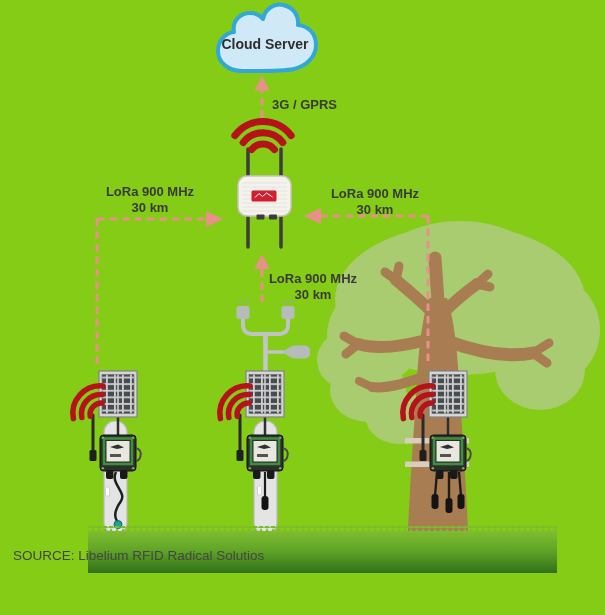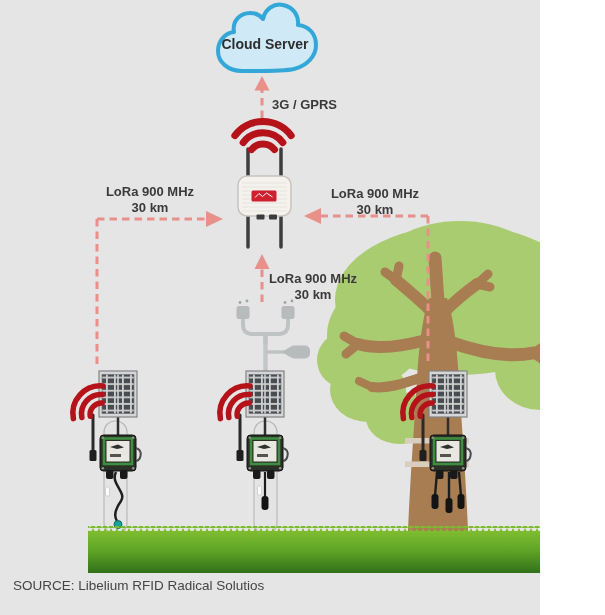--- a/index.html
+++ b/index.html
@@ -1,23 +1,23 @@
 <!DOCTYPE html>
 <html><head>
 <meta charset="utf-8">
 <style>
   html,body{margin:0;padding:0;background:#ffffff;}
-  .stage{position:relative;width:540px;height:615px;background:#e5e5e5;overflow:hidden;
+  .stage{position:relative;width:605px;height:615px;background:#84cc16;overflow:hidden;
          font-family:"Liberation Sans",sans-serif;}
   .stage svg{position:absolute;left:0;top:0;}
   .lbl{font-family:"Liberation Sans",sans-serif;font-weight:bold;font-size:13px;fill:#3a3a3a;}
   .cloudlbl{font-family:"Liberation Sans",sans-serif;font-weight:bold;font-size:14px;fill:#2e2e2e;}
   .dash{stroke:#e9908a;stroke-width:3;fill:none;stroke-dasharray:7.5 5;}
   .ah{fill:#e9908a;stroke:none;}
-  .source{position:absolute;left:13px;top:578px;font-size:13.5px;color:#454545;
+  .source{position:absolute;left:13px;top:548px;font-size:13.5px;color:#454545;
           font-family:"Liberation Sans",sans-serif;}
 </style>
 </head>
 <body>
 
 <div class="stage">
 <svg width="605" height="615" viewBox="0 0 605 615" xmlns="http://www.w3.org/2000/svg">
   <defs>
     <pattern id="cells" width="8" height="6.6" patternUnits="userSpaceOnUse">
       <rect width="8" height="6.6" fill="#cfcfcf"></rect>

